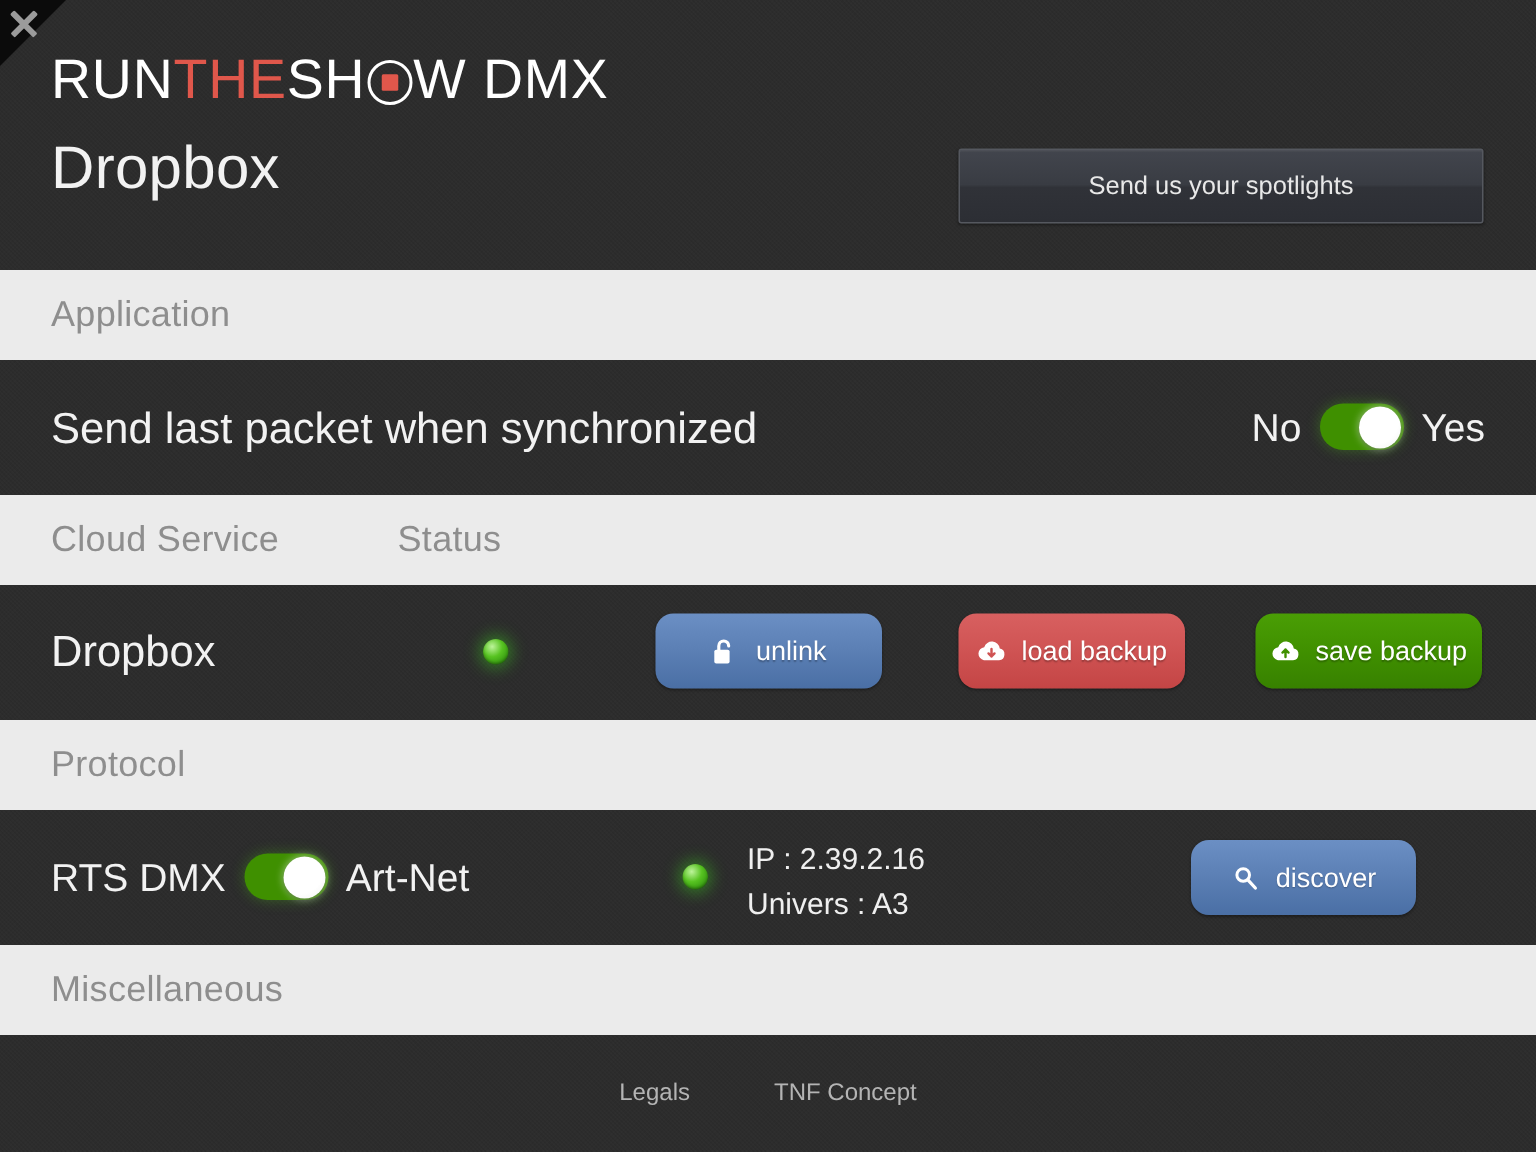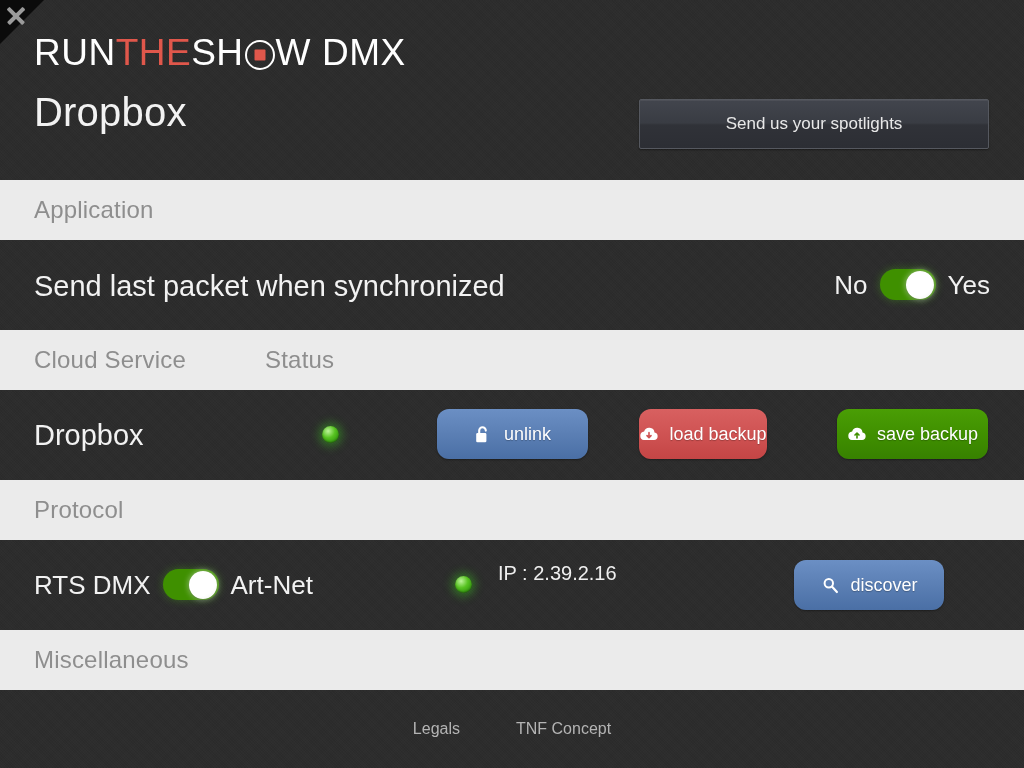--- a/index.html
+++ b/index.html
@@ -320,21 +320,21 @@
     <div class="btn blue" style="left:437px; top:19px; width:151px; height:50px;">
       <span class="ico">
         <svg width="17" height="19" viewBox="0 0 17 19">
           <path d="M4.2 8.3V5.6a3.3 3.3 0 0 1 6.6 0" fill="none" stroke="#ffffff" stroke-width="2.1" stroke-linecap="round"></path>
           <rect x="1.2" y="8.1" width="10.2" height="9.2" rx="1.3" fill="#ffffff"></rect>
         </svg>
       </span>
       <span>unlink</span>
     </div>
 
-    <div class="btn red" style="left:639px; top:19px; width:128px; height:50px;gap:10px;">
+    <div class="btn red" style="left:639px; top:19px; width:151px; height:50px;gap:10px;">
       <span class="ico">
         <svg width="21" height="16" viewBox="0 0 21 16">
           <path d="M5.2 14.4h10.6a4.1 4.1 0 0 0 .5-8.1A5.6 5.6 0 0 0 5.4 5.3 4.6 4.6 0 0 0 5.2 14.4z" fill="#ffffff"></path>
           <path d="M10.5 6.6v5.2m0 0l-2.1-2.1m2.1 2.1l2.1-2.1" fill="none" stroke="#cf5353" stroke-width="1.7" stroke-linecap="round" stroke-linejoin="round"></path>
         </svg>
       </span>
       <span>load backup</span>
     </div>
 
     <div class="btn green" style="left:837px; top:19px; width:151px; height:50px;">
@@ -358,20 +358,21 @@
       <span class="switch">
           <span class="knob"></span>
         </span>
       <span class="toggle-side-label">Art-Net</span>
     </div>
 
     <span class="led" style="left:455px; top:36px;"></span>
 
     <div class="info-block" style="left:498px; top:18px;">
       <div>IP : 2.39.2.16</div>
+      <div>Univers : A3</div>
     </div>
 
     <div class="btn blue" style="left:794px; top:20px; width:150px; height:50px;">
       <span class="ico">
         <svg width="17" height="17" viewBox="0 0 17 17">
           <circle cx="6.8" cy="6.3" r="4.2" fill="none" stroke="#ffffff" stroke-width="2"></circle>
           <path d="M9.9 9.6l5 5.4" stroke="#ffffff" stroke-width="2.2" stroke-linecap="round" fill="none"></path>
         </svg>
       </span>
       <span>discover</span>

